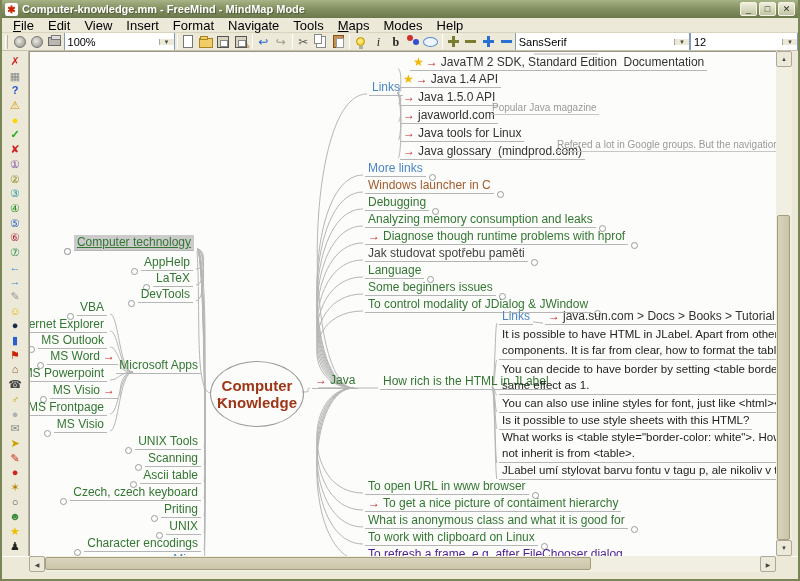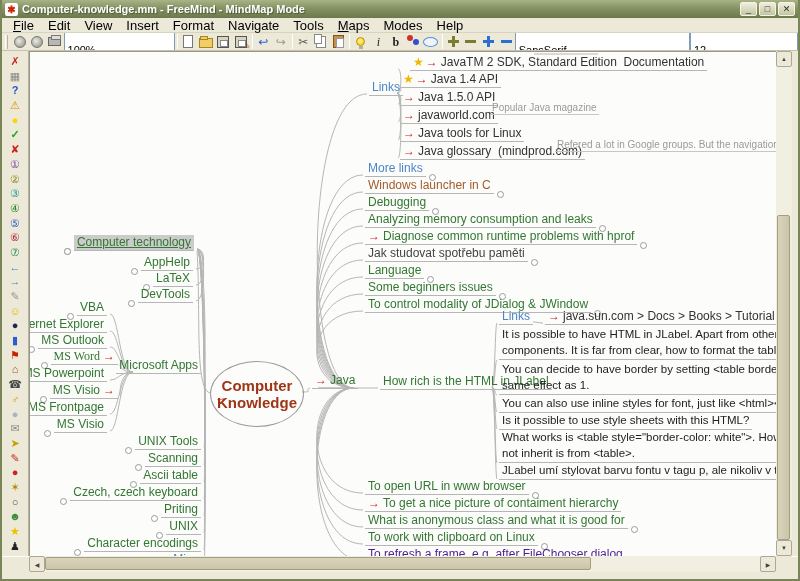--- a/index.html
+++ b/index.html
@@ -40,21 +40,21 @@
   .copyic{width:8px;height:10px;background:#fff;border:1px solid #888;box-shadow:3px 3px 0 0 #fff,3px 3px 0 1px #888;margin:-3px 3px 3px -3px;}
   .pasteic{width:11px;height:13px;background:#c89050;border:1px solid #7d541d;position:relative;}
   .pasteic::after{content:"";position:absolute;left:2px;top:2px;width:6px;height:8px;background:#fff;border:1px solid #999;}
   .bulb{width:9px;height:9px;border-radius:50%;background:radial-gradient(circle at 3px 3px,#fff3a0,#f4c400);border:1px solid #c09000;position:relative;}
   .bulb::after{content:"";position:absolute;left:2px;bottom:-4px;width:4px;height:3px;background:#b0b0a0;}
   .atoms{width:6px;height:6px;border-radius:50%;background:#d03030;box-shadow:6px 4px 0 #3050d0;margin:-4px 6px 4px 0;}
   .cloudic{width:15px;height:10px;border:1px solid #5a8ecc;border-radius:50%;background:#eef4fd;}
   .plusic,.minusic{position:relative;width:11px;height:11px;}
   .plusic::before,.minusic::before{content:"";position:absolute;left:0;top:4px;width:11px;height:3px;background:var(--c);}
   .plusic::after{content:"";position:absolute;left:4px;top:0;width:3px;height:11px;background:var(--c);}
-  .combo{display:flex;height:32px;border:1px solid #7f9db9;background:#fff;align-items:flex-end;}
+  .combo{display:flex;height:32px;border:1px solid #7f9db9;background:#fff;align-items:center;}
   .combo .cv{flex:1;font-size:11px;padding:1px 3px;white-space:nowrap;overflow:hidden;color:#000;}
   .combo .cb{width:15px;background:#ece9d8;border-left:1px solid #aca899;display:flex;align-items:center;justify-content:center;font-size:6px;color:#40503a;}
   
   .content{display:flex;height:505px;}
   .lefticons{width:27px;background:#ece9d8;border-right:1px solid #b8b49e;padding-top:3px;display:flex;flex-direction:column;align-items:center;}
   .li-icon{height:14.7px;width:20px;text-align:center;font-size:11px;line-height:14px;}
   .mapwrap{position:relative;width:763px;height:505px;}
   #canvas{position:absolute;left:0;top:0;width:747px;height:505px;background:#fcfcfa;overflow:hidden;
      border-left:1px solid #9a968a;border-top:1px solid #9a968a;}
   #edges{position:absolute;left:0;top:0;}
@@ -287,21 +287,21 @@
           </svg>
         <div id="rootnode" style="left: 180px; top: 309px; width: 94px; height: 66px;">
           <span class="arr">→</span>
           <span>Computer Knowledge</span>
         </div>
       <div class="node blue" style="top: 28px; left: 339px;"><span>Links</span></div>
           <div class="node blue" style="top: 109px; left: 335px;"><span>More links</span><span class="fold r"></span></div>
           <div class="node brown" style="top: 126px; left: 335px;"><span>Windows launcher in C</span><span class="fold r"></span></div>
           <div class="node green" style="top: 143px; left: 335px;"><span>Debugging</span><span class="fold r"></span></div>
           <div class="node green" style="top: 160px; left: 335px;"><span>Analyzing memory consumption and leaks</span><span class="fold r"></span></div>
-          <div class="node green" style="top: 177px; left: 335px;"><span class="arr">→</span><span>Diagnose common runtime problems with hprof</span><span class="fold r"></span></div>
+          <div class="node green" style="top: 177px; left: 335px;"><span class="arr">→</span><span>Diagnose though runtime problems with hprof</span><span class="fold r"></span></div>
           <div class="node dark" style="top: 194px; left: 335px;"><span>Jak studovat spotřebu paměti</span><span class="fold r"></span></div>
           <div class="node green" style="top: 211px; left: 335px;"><span>Language</span><span class="fold r"></span></div>
           <div class="node green" style="top: 228px; left: 335px;"><span>Some beginners issues</span><span class="fold r"></span></div>
           <div class="node green" style="top: 245px; left: 335px;"><span>To control modality of JDialog &amp; JWindow</span><span class="fold r"></span></div>
           <div class="node green" style="top: 322px; left: 350px;"><span>How rich is the HTML in JLabel</span></div>
           <div class="node green" style="top: 427px; left: 335px;"><span>To open URL in www browser</span><span class="fold r"></span></div>
           <div class="node green" style="top: 444px; left: 335px;"><span class="arr">→</span><span>To get a nice picture of contaiment hierarchy</span></div>
           <div class="node green" style="top: 461px; left: 335px;"><span>What is anonymous class and what it is good for</span><span class="fold r"></span></div>
           <div class="node green" style="top: 478px; left: 335px;"><span>To work with clipboard on Linux</span><span class="fold r"></span></div>
           <div class="node redc" style="top: 495px; left: 335px;"><span>To refresh a frame, e.g. after FileChooser dialog</span></div>
@@ -332,21 +332,21 @@
           <div class="node green" style="top: 399px; right: 575px;"><span>Scanning</span><span class="fold l"></span></div>
           <div class="node green" style="top: 416px; right: 575px;"><span>Ascii table</span><span class="fold l"></span></div>
           <div class="node green" style="top: 433px; right: 575px;"><span>Czech, czech keyboard</span><span class="fold l"></span></div>
           <div class="node green" style="top: 450px; right: 575px;"><span>Priting</span><span class="fold l"></span></div>
           <div class="node green" style="top: 467px; right: 575px;"><span>UNIX</span><span class="fold l"></span></div>
           <div class="node green" style="top: 484px; right: 575px;"><span>Character encodings</span><span class="fold l"></span></div>
           <div class="node blue" style="top: 500px; right: 575px;"><span>Misc</span></div>
           <div class="node green" style="top: 248px; right: 669px;"><span>VBA</span><span class="fold l"></span></div>
           <div class="node green" style="top: 265px; right: 669px;"><span>MS Internet Explorer</span></div>
           <div class="node green" style="top: 281px; right: 669px;"><span>MS Outlook</span><span class="fold l"></span></div>
-          <div class="node green" style="top: 297px; right: 658px; font-family: Liberation Serif, serif;"><span>MS Word</span><span class="arr post">→</span><span class="fold l"></span></div>
+          <div class="node green" style="top: 297px; right: 658px;"><span>MS Word</span><span class="arr post">→</span><span class="fold l"></span></div>
           <div class="node green" style="top: 314px; right: 669px;"><span>MS Powerpoint</span></div>
           <div class="node green" style="top: 331px; right: 658px;"><span>MS Visio</span><span class="arr post">→</span><span class="fold l"></span></div>
           <div class="node green" style="top: 348px; right: 669px;"><span>MS Frontpage</span></div>
           <div class="node green" style="top: 365px; right: 669px;"><span>MS Visio</span><span class="fold l"></span></div>
           <div class="node green" style="top: 321px; left: 282px;"><span class="arr">→</span><span>Java</span></div>
           <div class="node green selbg" style="top: 183px; right: 582px;"><span>Computer technology</span><span class="fold l"></span><span class="fold l"></span></div>
         </div>
       <div class="vscroll">
         <span class="sbtn" style="top:0;left:0;">▲</span>
         <span class="sthumb" style="left:1px;top:164px;width:13px;height:325px;"></span>

